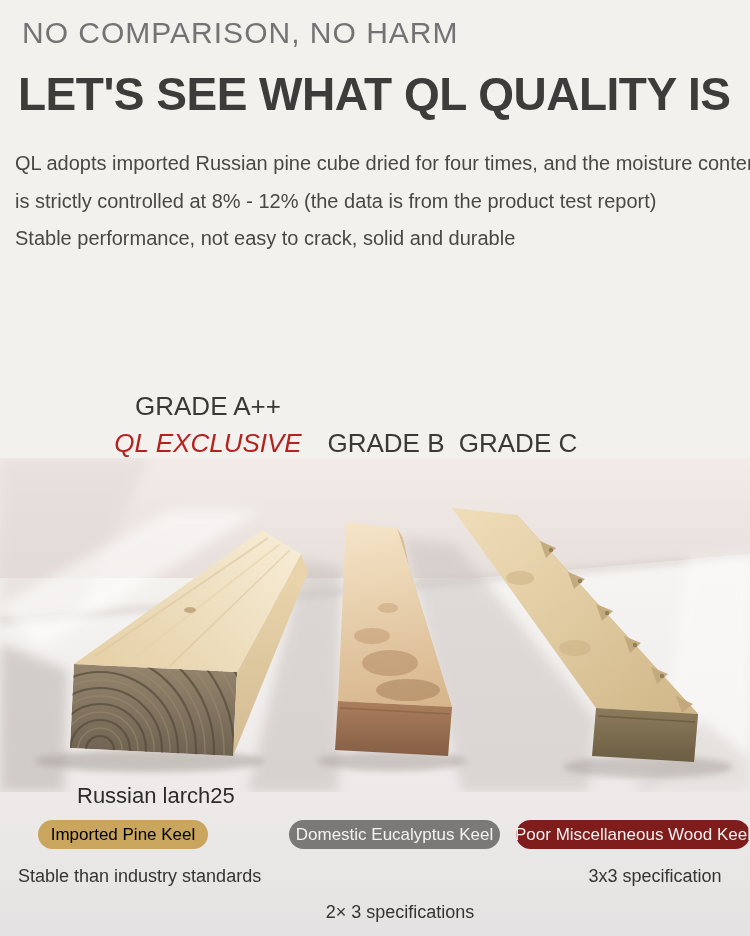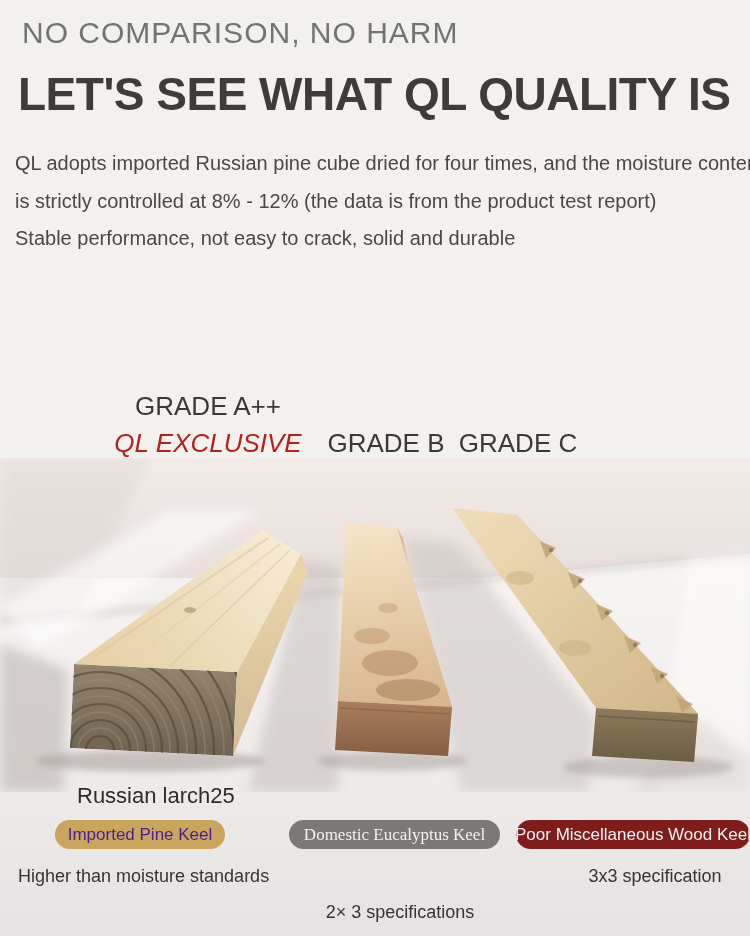--- a/index.html
+++ b/index.html
@@ -31,21 +31,21 @@
   .photo{position:absolute;left:0;top:458px;width:750px;height:334px;}
   .photo svg{display:block;}
 
   
   .bottom-bg{position:absolute;left:0;top:792px;width:750px;height:144px;
              background:linear-gradient(#edeae9,#e5e2e3);}
   .note{position:absolute;left:77px;top:783px;font-size:22px;color:#2e2c2a;white-space:nowrap;}
   .badge{position:absolute;top:820px;height:29px;border-radius:15px;
          display:flex;align-items:center;justify-content:center;
          font-size:17px;white-space:nowrap;}
-  .badge-1{left:55px;width:170px;color:#4c1d95;}
+  .badge-1{left:38px;width:170px;color:#000000;}
   .badge-2{left:289px;width:211px;color:#f3f2f1;}
   .badge-3{left:516px;width:234px;color:#f3f2f1;}
   .caption{position:absolute;top:866px;font-size:18px;color:#363432;text-align:center;white-space:nowrap;}
   .cap-1{left:18px;width:238px;}
   .cap-2{left:310px;width:180px;margin-top:36px;}
   .cap-3{left:557px;width:196px;}
 </style>
 </head>
 <body>
 
@@ -210,20 +210,20 @@
         <polygon points="596,250 698,256 694,304 592,298" fill="url(#w3end)"></polygon>
         <path d="M598,258 L695,264" stroke="#57492f" stroke-width="1.5" opacity="0.5" fill="none"></path>
       </g>
     </svg>
   </div>
 
   <div class="bottom-bg"></div>
   <div class="note">Russian larch25</div>
 
   <div class="badge badge-1" style="background-color: rgb(201, 165, 94);">Imported Pine Keel</div>
-  <div class="badge badge-2" style="background-color: rgb(123, 121, 119); font-family: Liberation Serif, serif;">Domestic Eucalyptus Keel</div>
+  <div class="badge badge-2" style="background-color: rgb(123, 121, 119);">Domestic Eucalyptus Keel</div>
   <div class="badge badge-3" style="background-color: #7f1d1d;">Poor Miscellaneous Wood Keel</div>
 
-  <div class="caption cap-1">Higher than moisture standards</div>
+  <div class="caption cap-1">Stable than industry standards</div>
   <div class="caption cap-2">2× 3 specifications</div>
   <div class="caption cap-3">3x3 specification</div>
 
 </div>
 
 </body></html>

